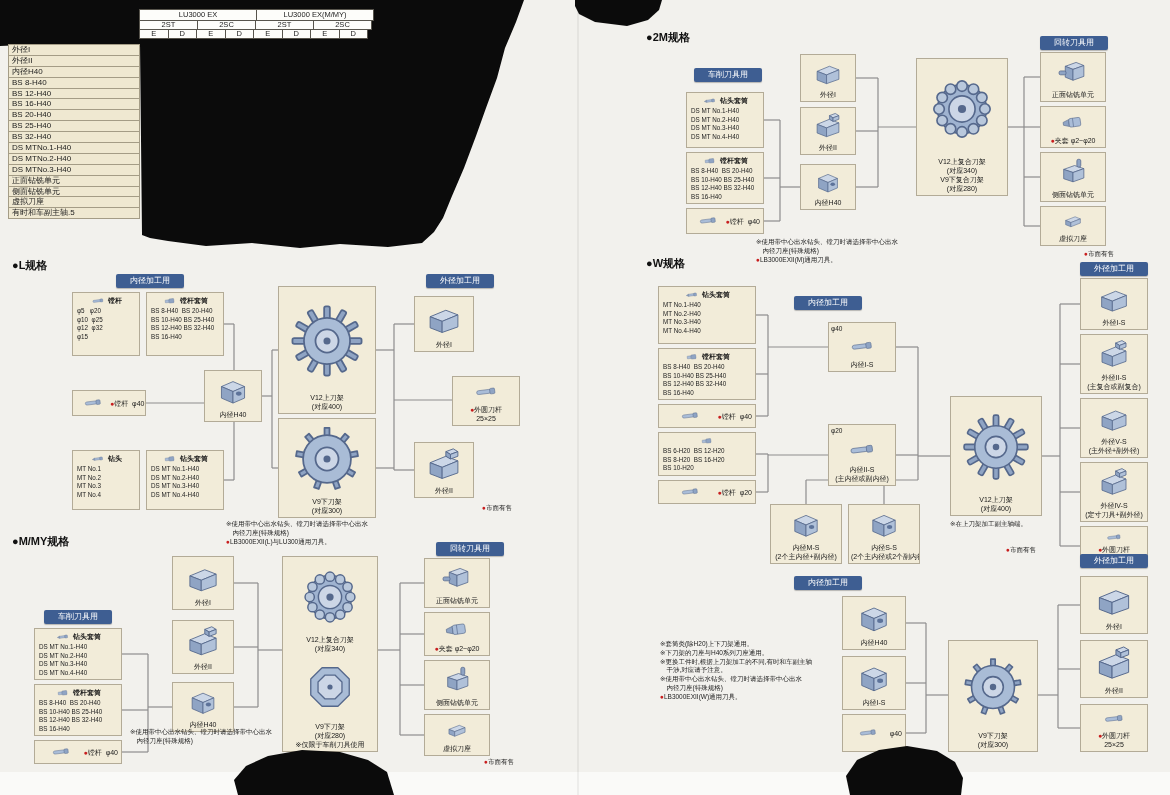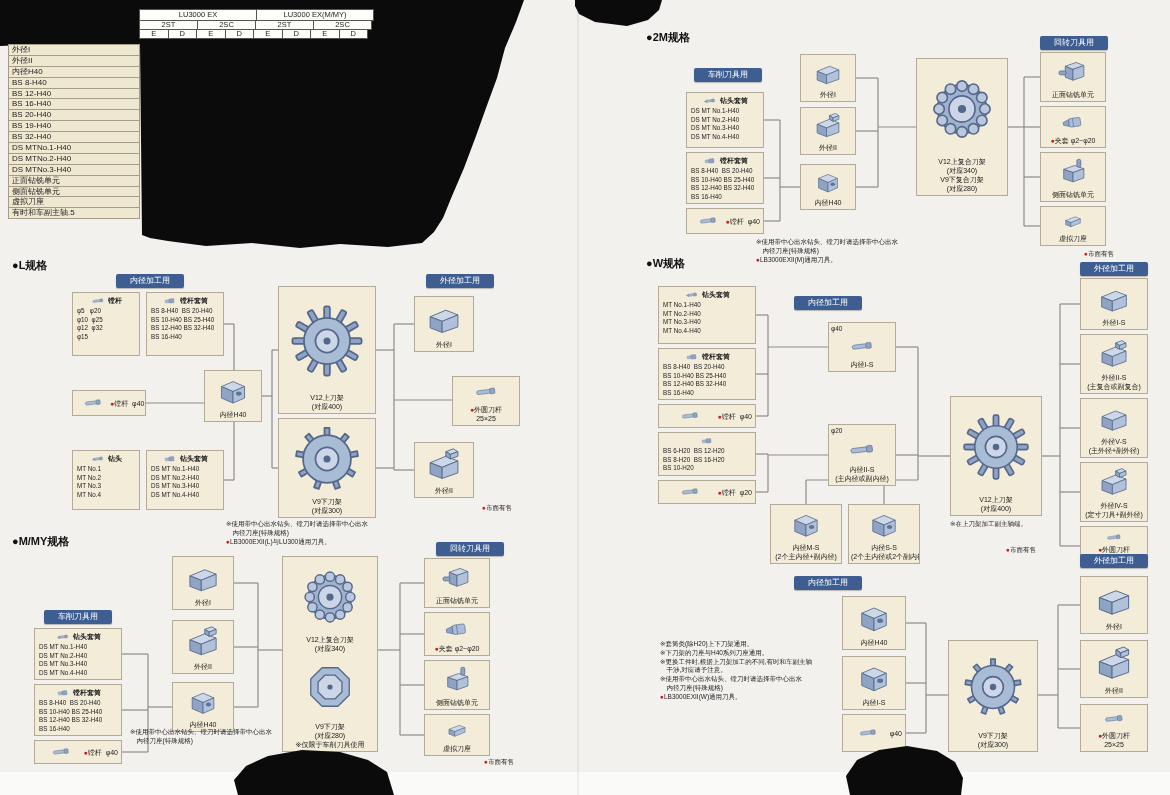--- a/index.html
+++ b/index.html
@@ -51,21 +51,21 @@
   <div class="blob" style="left:845px;top:746px;width:122px;height:49px;
        clip-path:polygon(5px 49px,1px 30px,12px 14px,34px 4px,62px 0px,92px 5px,110px 16px,118px 32px,116px 49px);"></div>
 <div class="rowlabels">
       <div class="rl-row">外径I</div>
       <div class="rl-row">外径II</div>
       <div class="rl-row">内径H40</div>
       <div class="rl-row">BS 8-H40</div>
       <div class="rl-row">BS 12-H40</div>
       <div class="rl-row">BS 16-H40</div>
       <div class="rl-row">BS 20-H40</div>
-      <div class="rl-row">BS 19-H40</div>
+      <div class="rl-row">BS 25-H40</div>
       <div class="rl-row">BS 32-H40</div>
       <div class="rl-row">DS MTNo.1-H40</div>
       <div class="rl-row">DS MTNo.2-H40</div>
       <div class="rl-row">DS MTNo.3-H40</div>
       <div class="rl-row">正面钻铣单元</div>
       <div class="rl-row">侧面钻铣单元</div>
       <div class="rl-row">虚拟刀座</div>
       <div class="rl-row">有时和车副主轴.5</div>
     </div>
     <div class="hdr">

